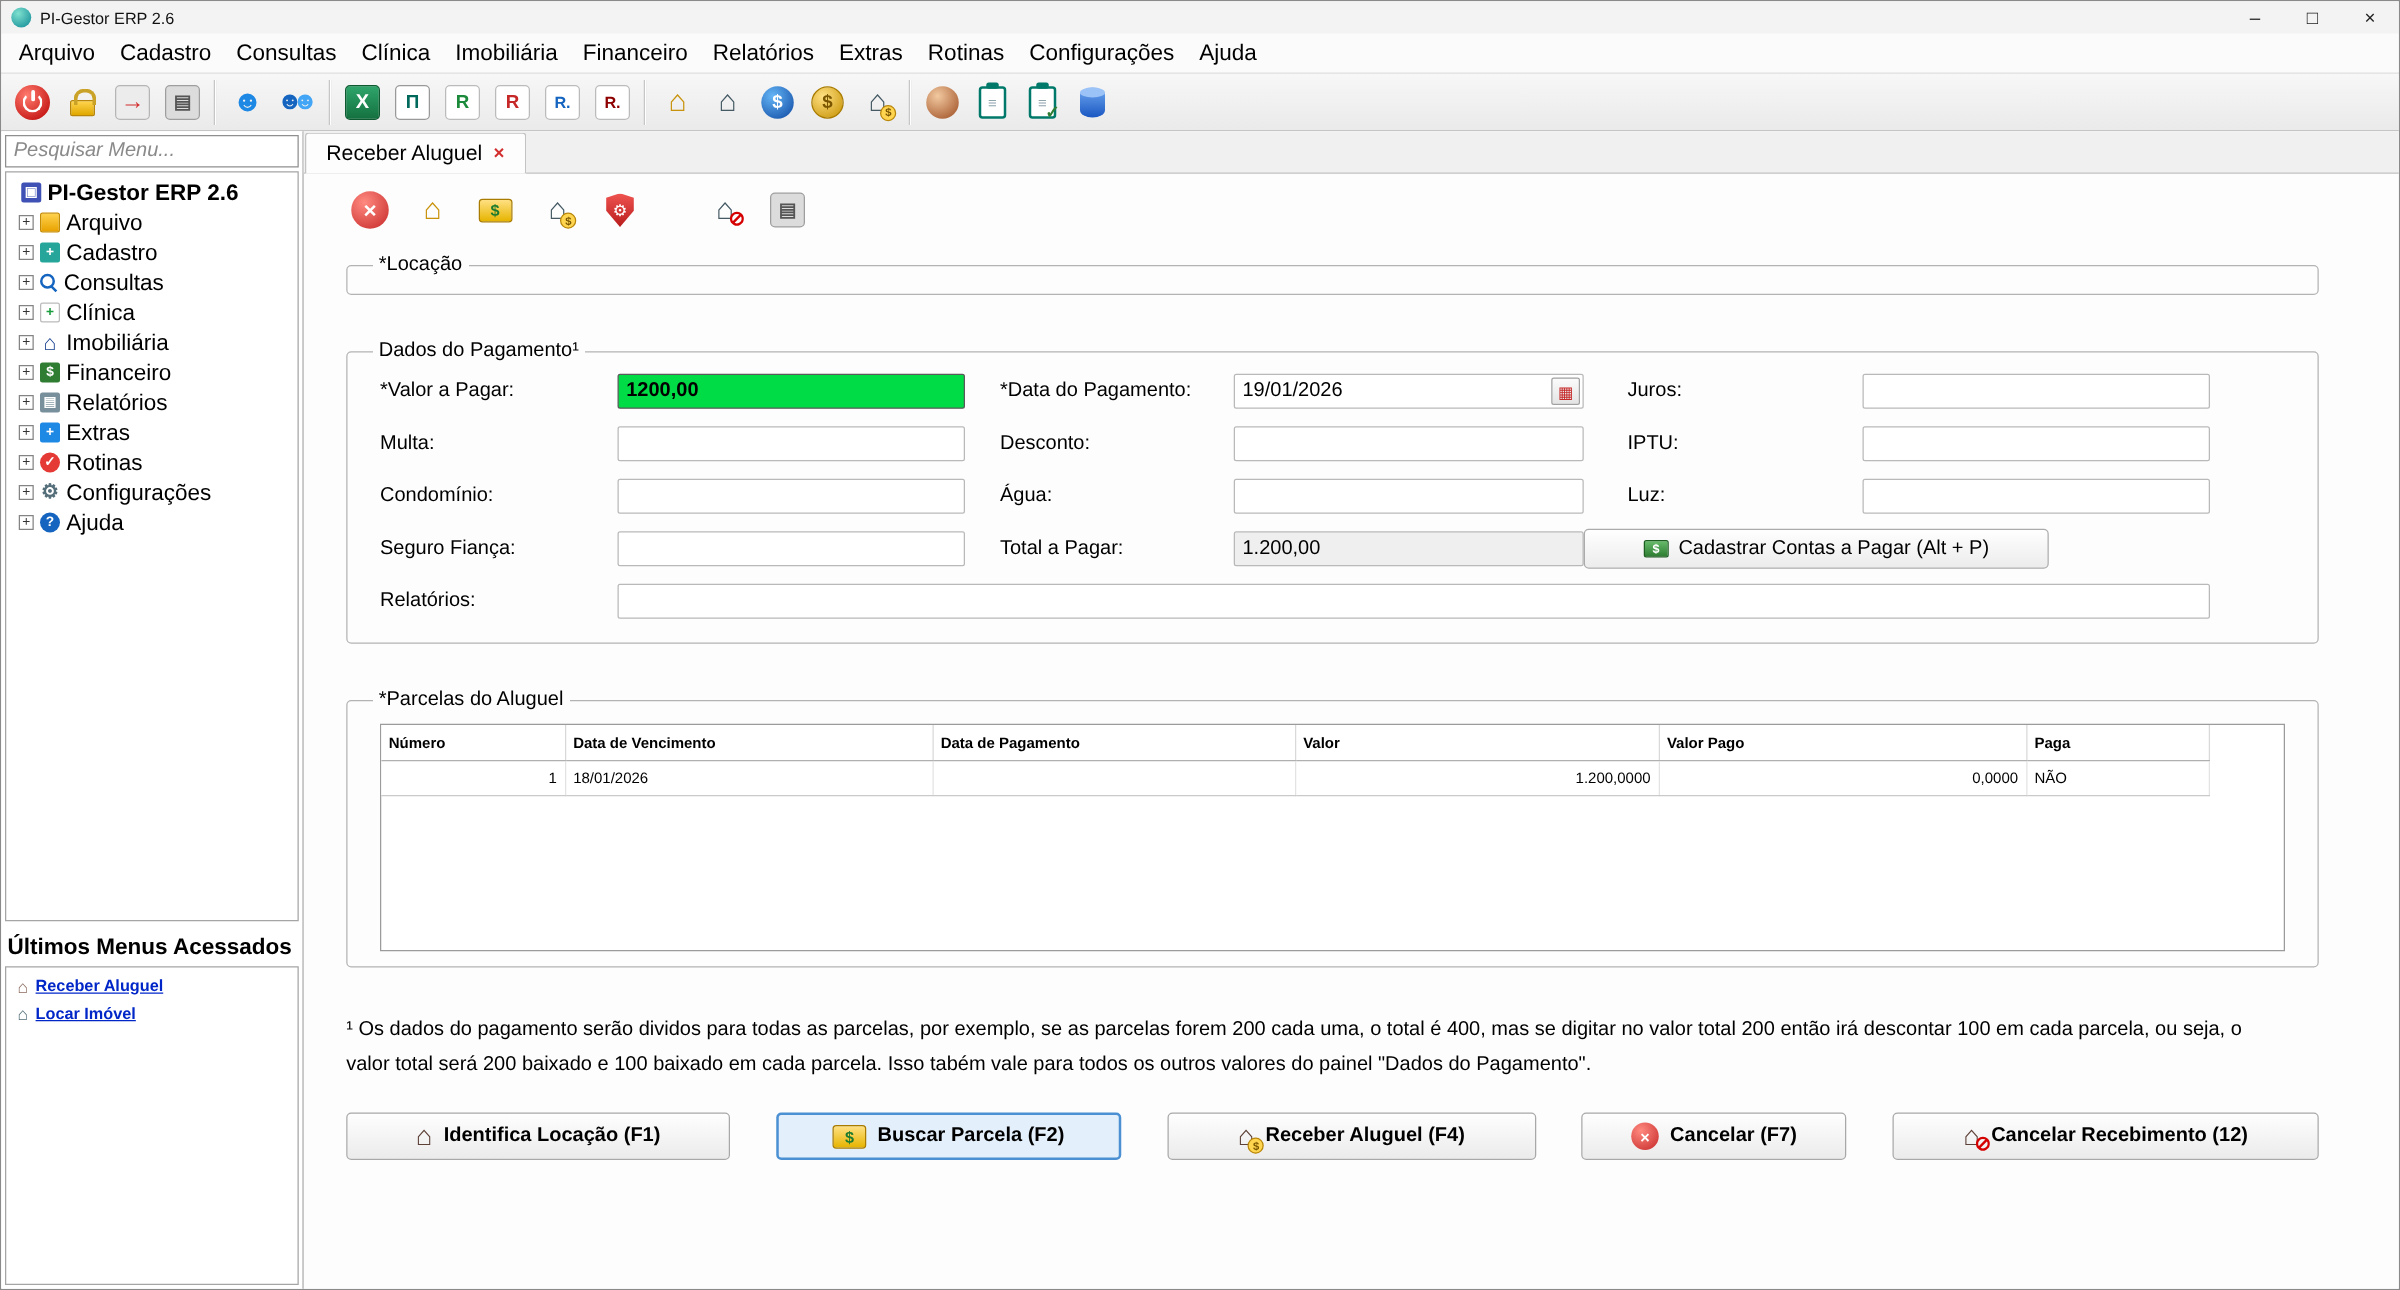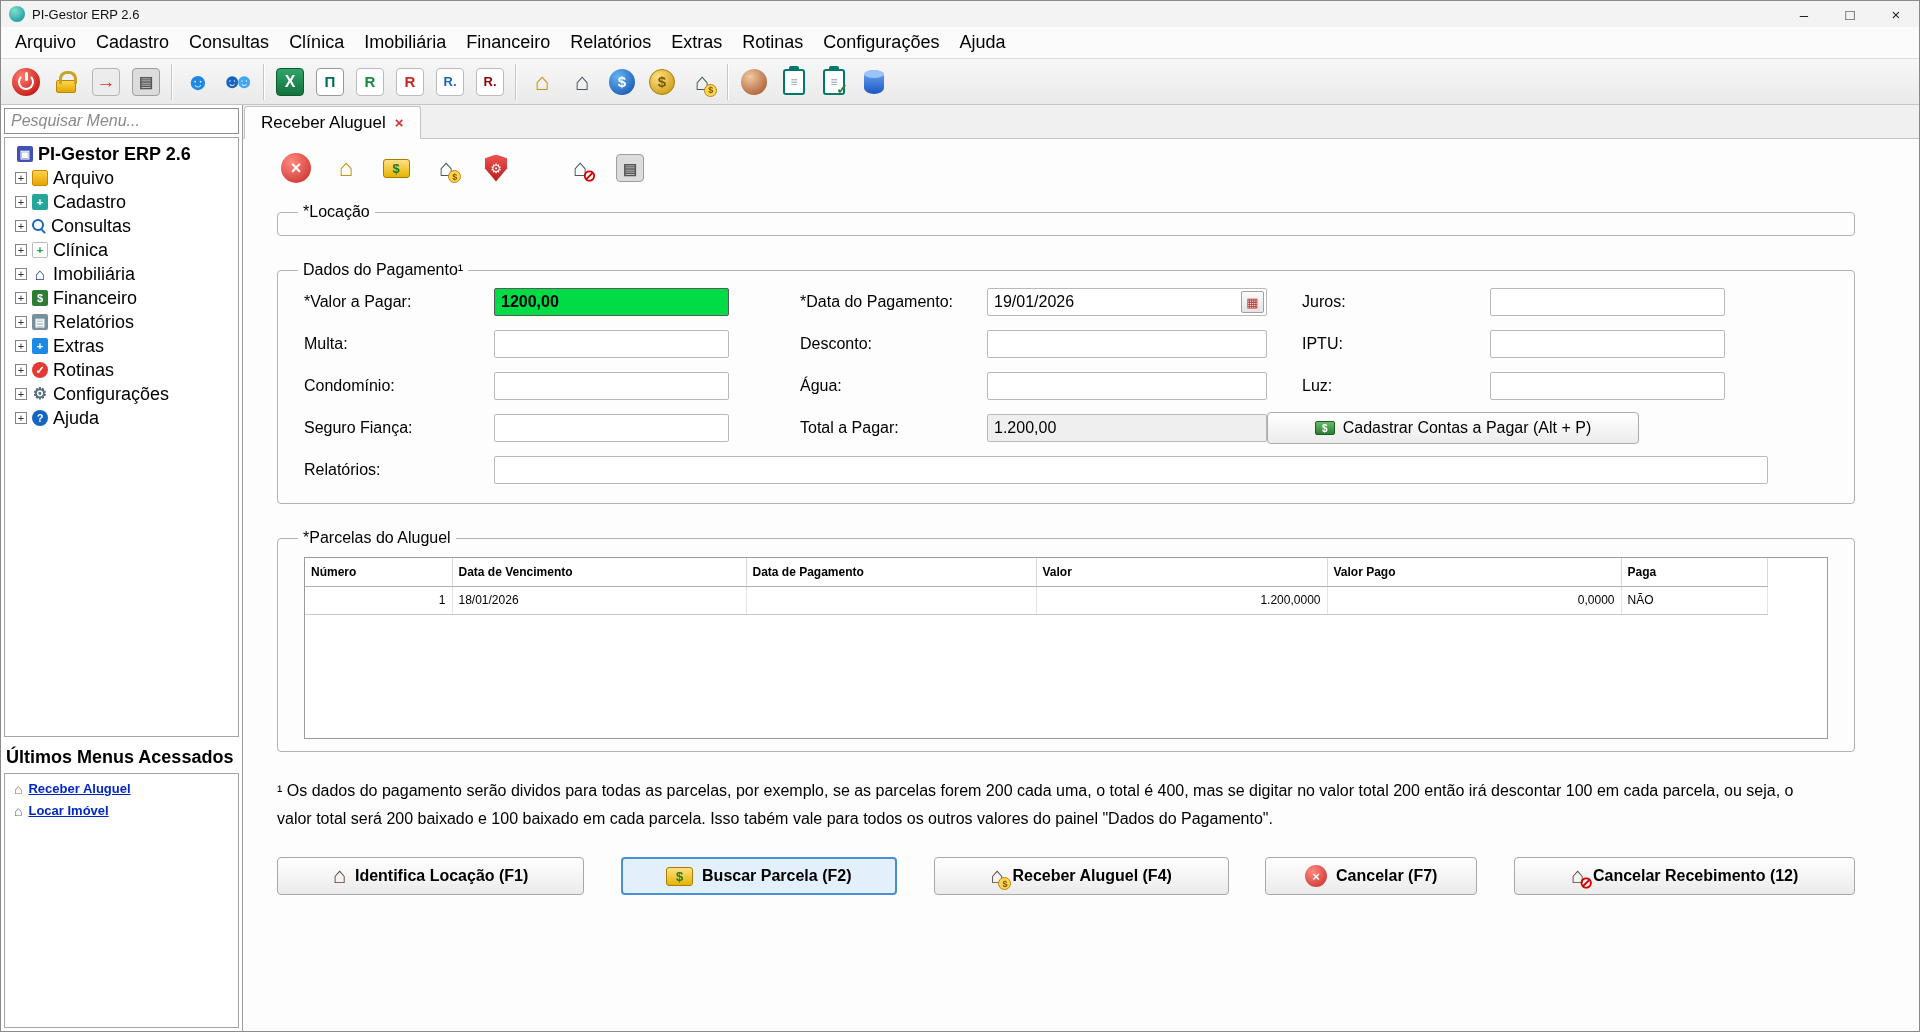--- a/index.html
+++ b/index.html
@@ -97,32 +97,32 @@
   .tab-close { color:#d32f2f; font-weight:bold; font-size:15px; }
   .content { flex:1; padding:0 64px 0 34px; overflow:hidden; }
 
   .ctoolbar { display:flex; align-items:center; gap:12px; margin:10px 0 16px; }
   .cbtn { width:38px; height:38px; display:flex; align-items:center; justify-content:center; }
   .cc-close { width:30px; height:30px; border-radius:50%; background:radial-gradient(circle at 35% 30%, #ff8a80, #c62828); color:#fff; font-weight:bold; font-size:18px; display:flex; align-items:center; justify-content:center; }
   .card { width:27px; height:19px; background:linear-gradient(#ffe082,#e6b400); border:1px solid #a97c00; border-radius:3px; display:flex; align-items:center; justify-content:center; color:#1b7a2f; font-weight:bold; font-size:13px; }
   .shield { width:24px; height:27px; background:linear-gradient(#ef5350,#b71c1c); clip-path:polygon(50% 0,96% 14%,96% 52%,50% 100%,4% 52%,4% 14%); display:flex; align-items:center; justify-content:center; color:#fff; font-size:13px; }
   .cgap { width:22px; }
 
-  fieldset.fs { border:1px solid #b3b3b3; border-radius:4px; margin:0 0 25px; padding:2px 26px 12px; }
+  fieldset.fs { border:1px solid #b3b3b3; border-radius:4px; margin:0 0 36px; padding:2px 26px 12px; }
   fieldset.fs legend { font-size:16px; padding:0 5px; margin-left:-6px; color:#000; }
 
   .locgrid { display:grid; grid-template-columns:190px 278px 215px 780px; align-items:center; height:64px; }
   .loclabel { font-size:21px; font-weight:bold; }
   .l2 { padding-left:28px; }
   .bluefield { height:38px; background:#0a18e8; color:#fff; font-weight:bold; font-size:21px; display:flex; align-items:center; padding:0 8px; }
 
   .paygrid { display:grid; grid-template-columns:190px 278px 215px 280px 223px 278px; grid-auto-rows:42px; align-items:center; }
   .paygrid label { font-size:16px; color:#000; }
   .pl2 { padding-left:28px; } .pl3 { padding-left:35px; }
-  .inp { height:28px; border:1px solid #b9b9b9; border-radius:2px; font-size:16px; padding:0 6px; font-family:inherit; width:235px; background:#fff; color:#000; }
+  .inp { height:28px; border:1px solid #b9b9b9; border-radius:2px; font-size:16px; padding:0 6px; font-family:inherit; width:278px; background:#fff; color:#000; }
   .w280 { width:280px; }
   .inp-green { background:#00dc46; font-weight:bold; border-color:#5a5a5a; }
   .inp-ro { background:#efefef; }
   .wide { grid-column:2 / 7; width:100%; }
   .datewrap { position:relative; width:280px; }
   .datewrap .inp { width:100%; padding-right:30px; }
   .calbtn { position:absolute; right:3px; top:3px; width:23px; height:22px; border:1px solid #a0a0a0; background:linear-gradient(#fbfbfb,#e4e4e4); border-radius:2px; display:flex; align-items:center; justify-content:center; font-size:13px; color:#c62828; padding:0; }
   .cadbtn { grid-column:5 / 7; width:372px; height:32px; border:1px solid #ababab; border-radius:4px; background:linear-gradient(#ffffff,#ececec); display:flex; align-items:center; justify-content:center; gap:8px; font-size:16px; font-family:inherit; color:#000; }
   .cash { width:20px; height:14px; background:linear-gradient(#66bb6a,#2e7d32); border:1px solid #1b5e20; border-radius:2px; color:#fff; font-size:10px; font-weight:bold; display:flex; align-items:center; justify-content:center; }
 

